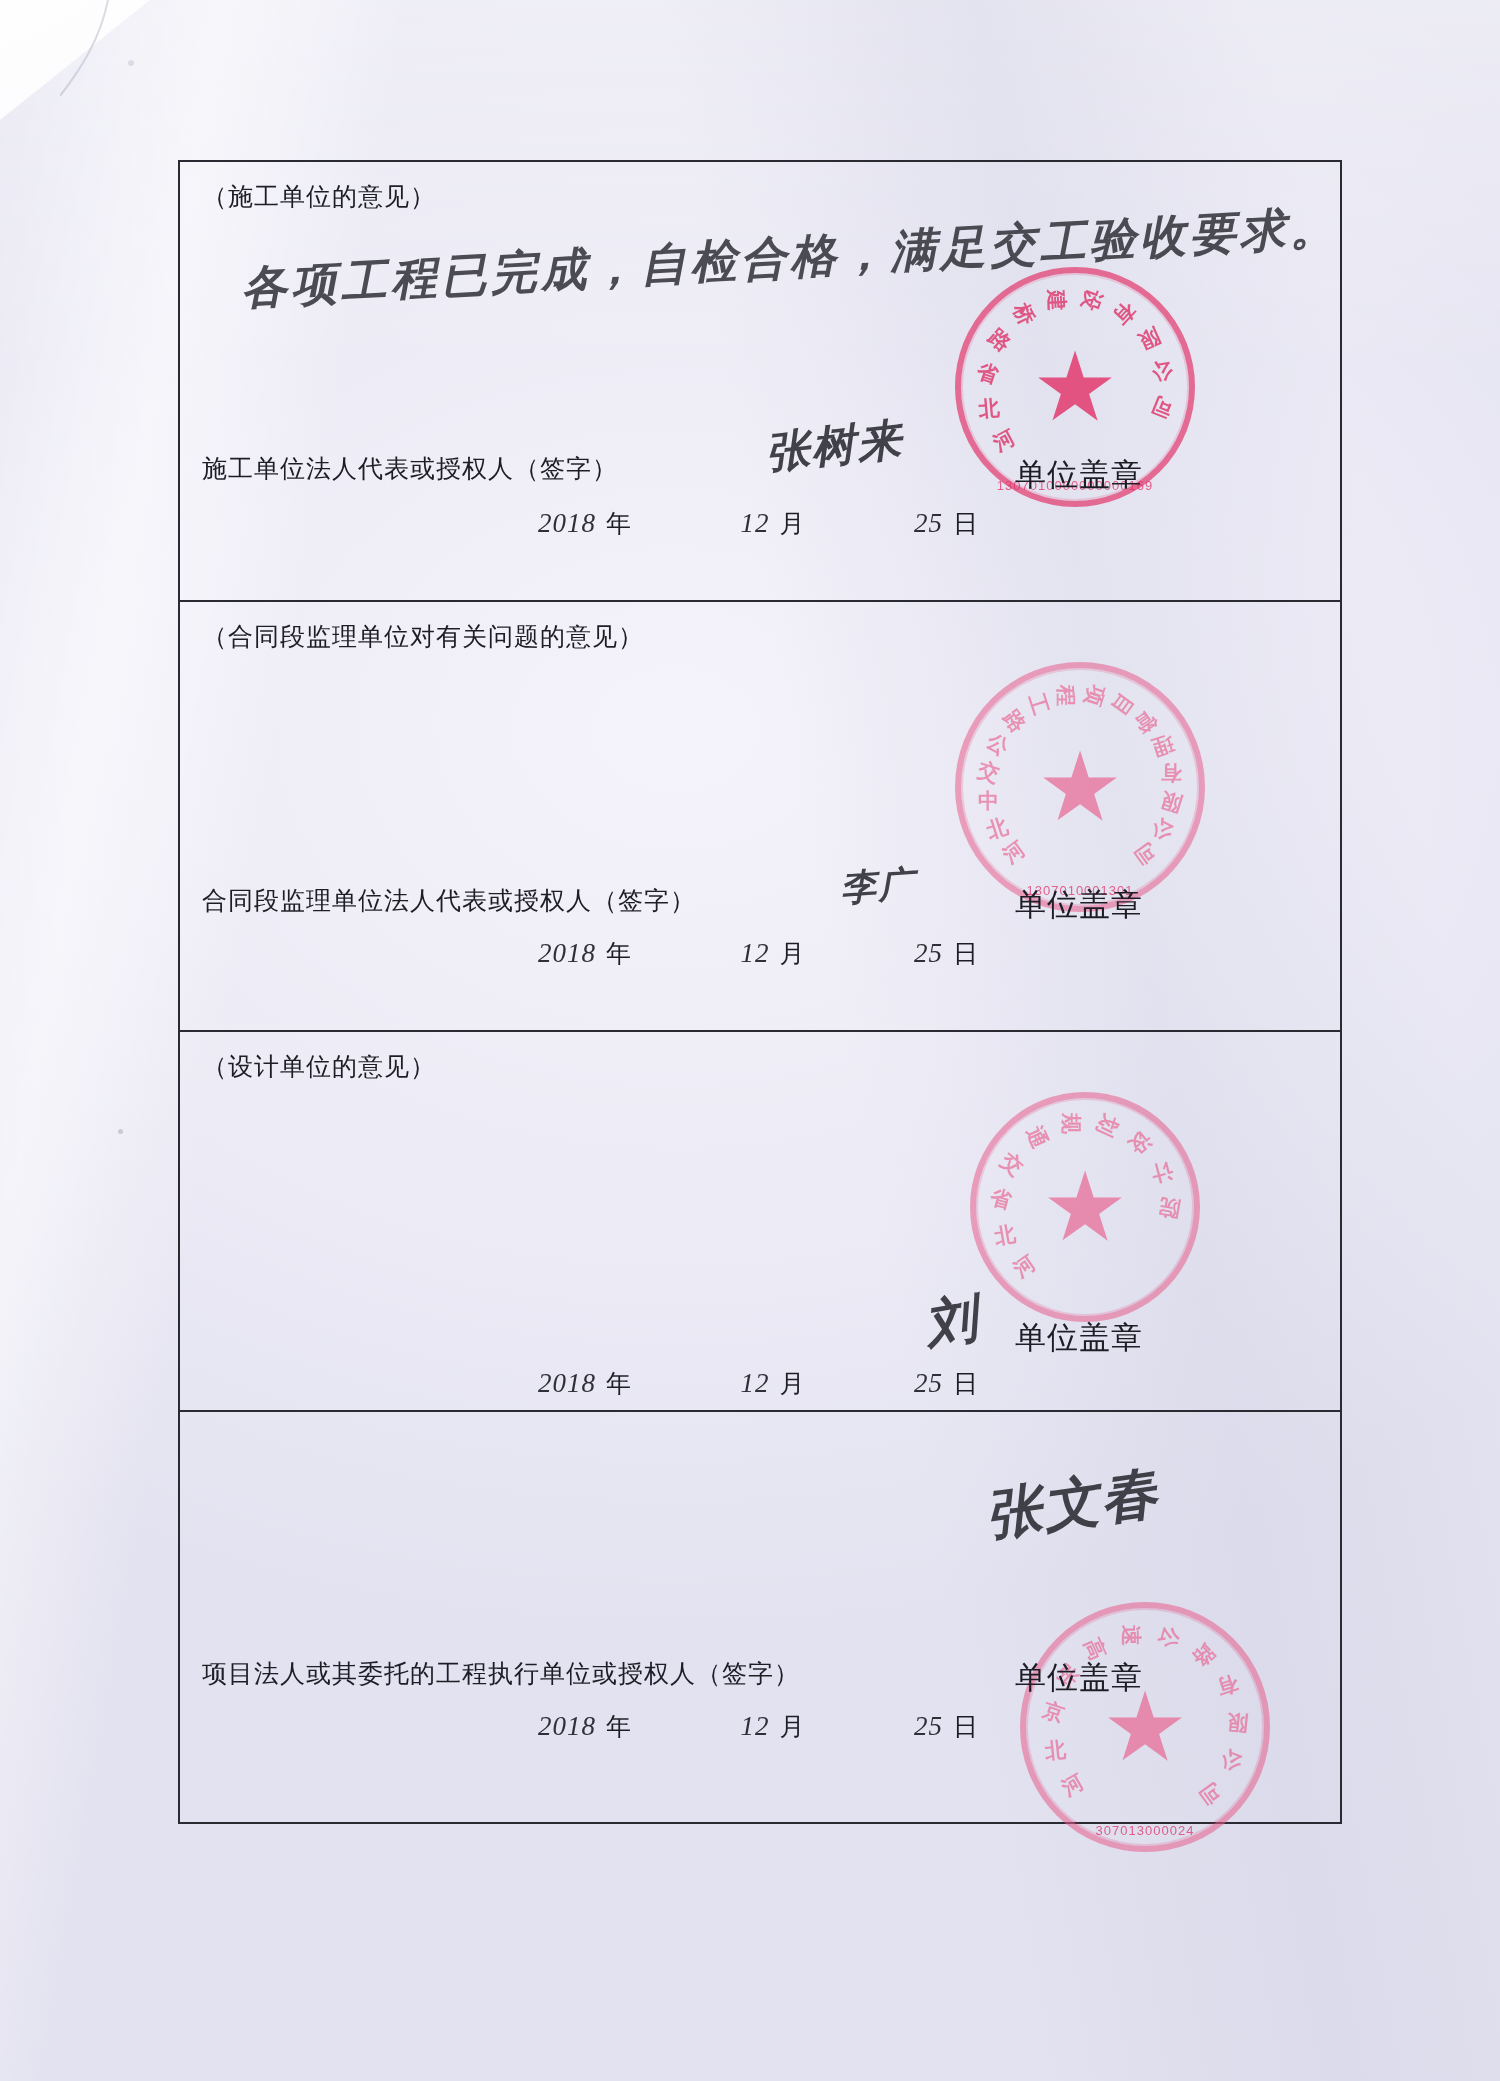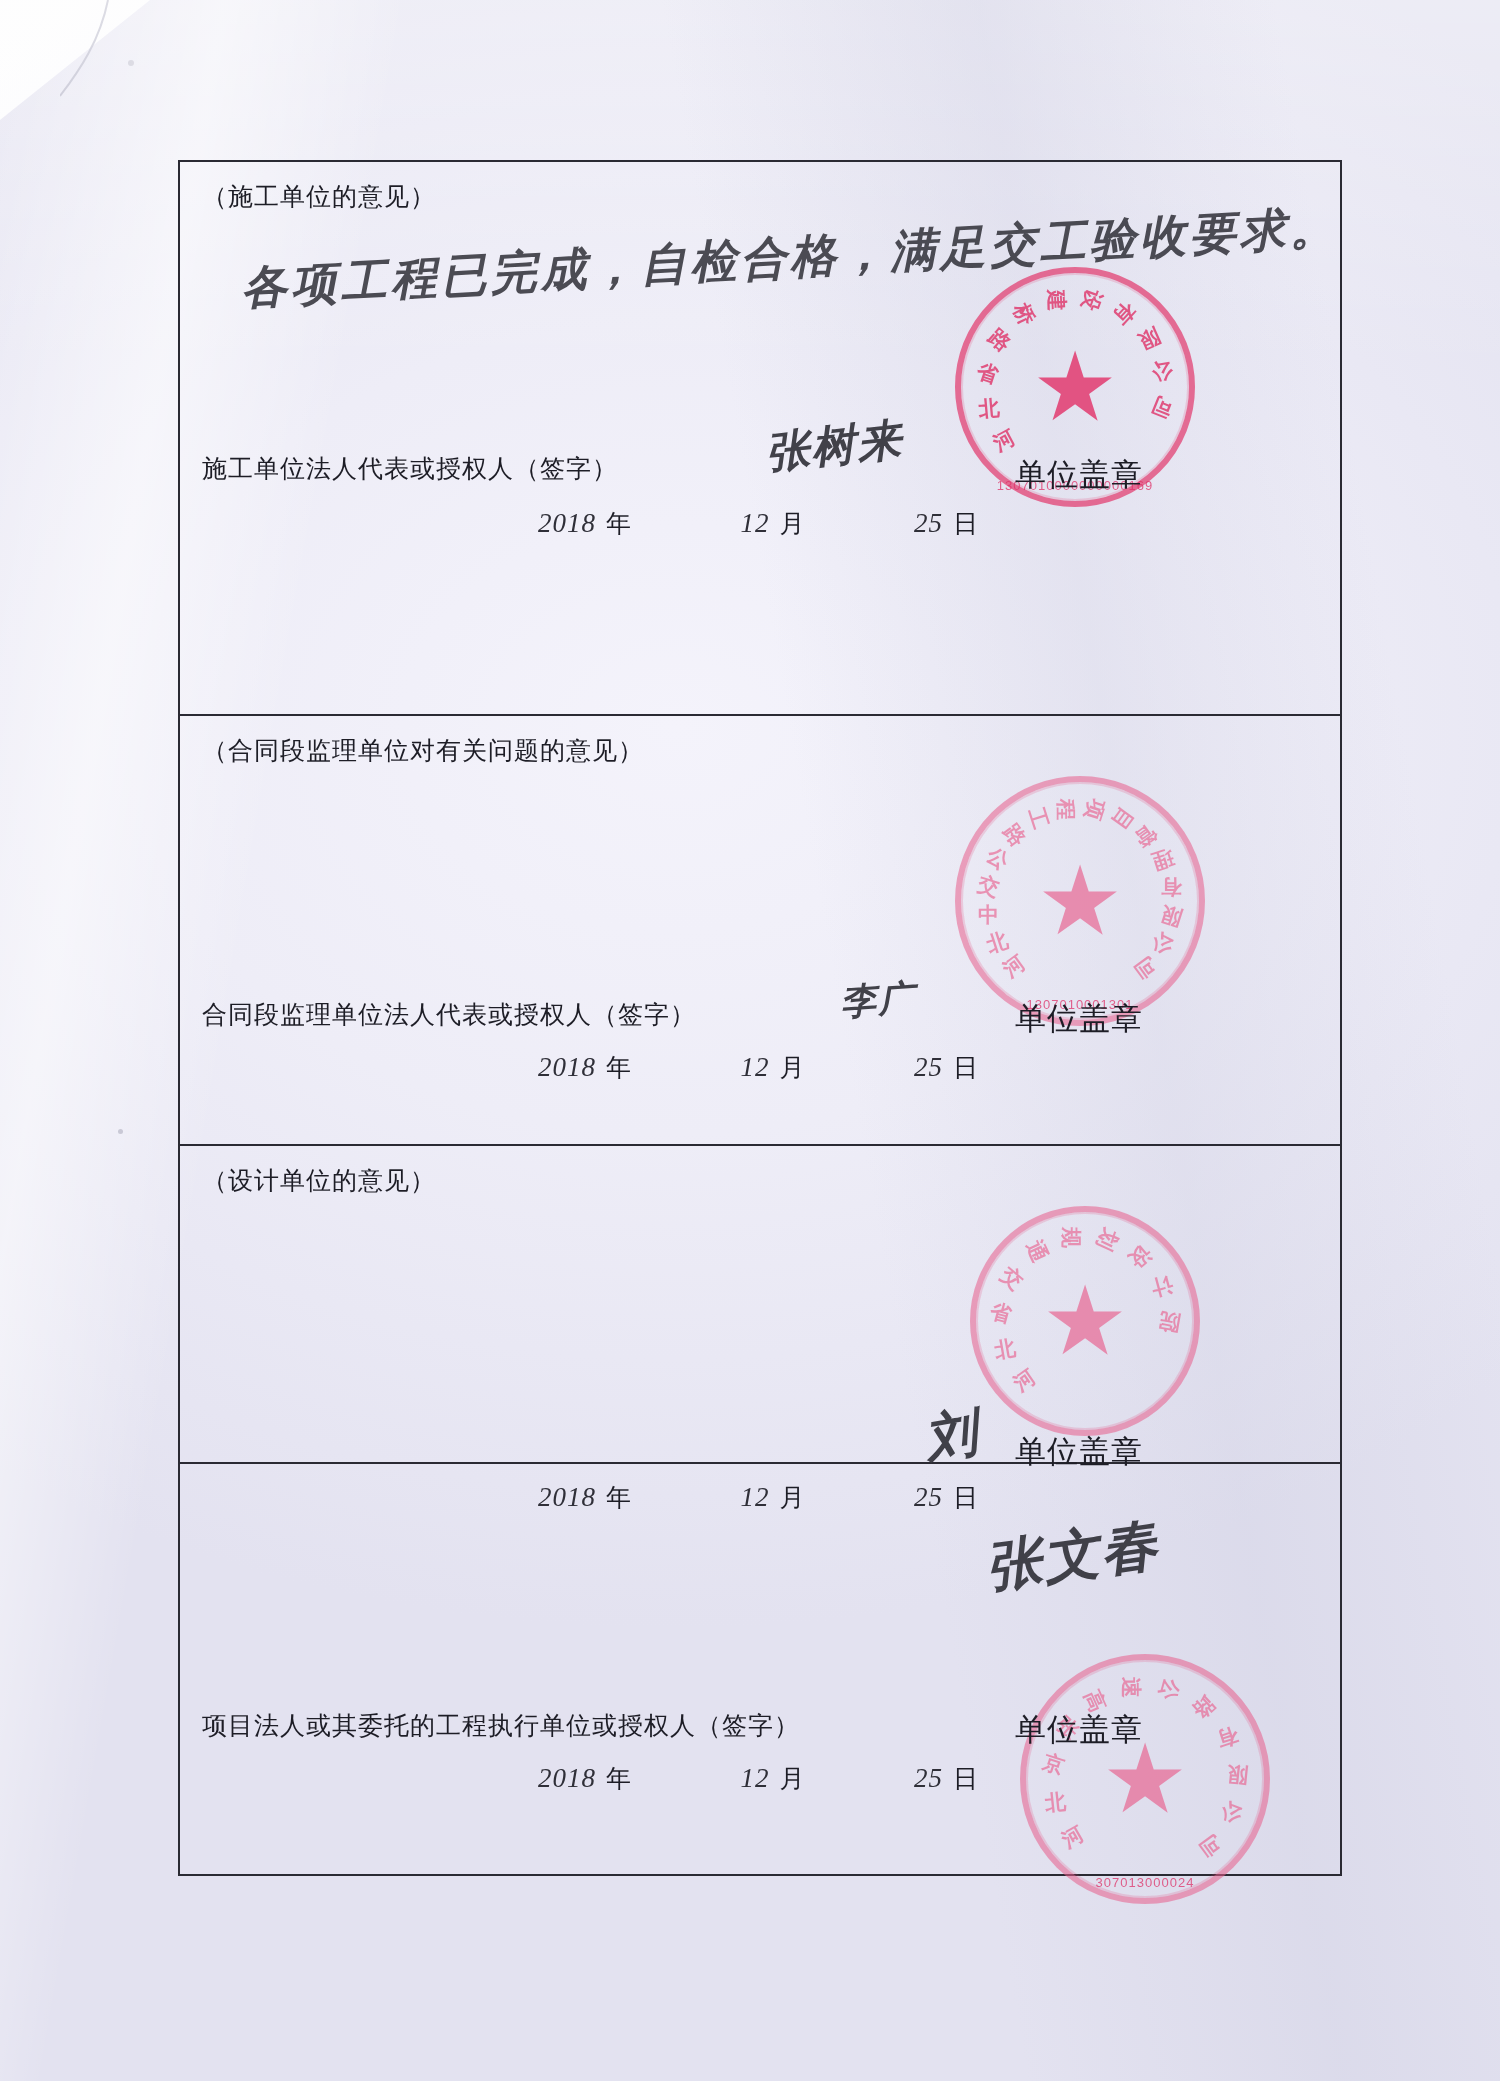--- a/index.html
+++ b/index.html
@@ -65,23 +65,23 @@
     border-collapse: collapse;
     background: transparent;
   }
   #form-table .row {
     border-bottom: 2px solid #2a2a33;
     position: relative;
     box-sizing: border-box;
   }
   #form-table .row:last-child { border-bottom: none; }
 
-  .row-1 { height: 554px; }
+  .row-1 { height: 440px; }
   .row-2 { height: 430px; }
-  .row-3 { height: 318px; }
+  .row-3 { height: 380px; }
   .row-4 { height: 410px; }
 
   .heading {
     position: absolute;
     left: 22px;
     top: 18px;
     font-size: 25px;
     color: #1d1d26;
     letter-spacing: 1px;
     white-space: nowrap;

